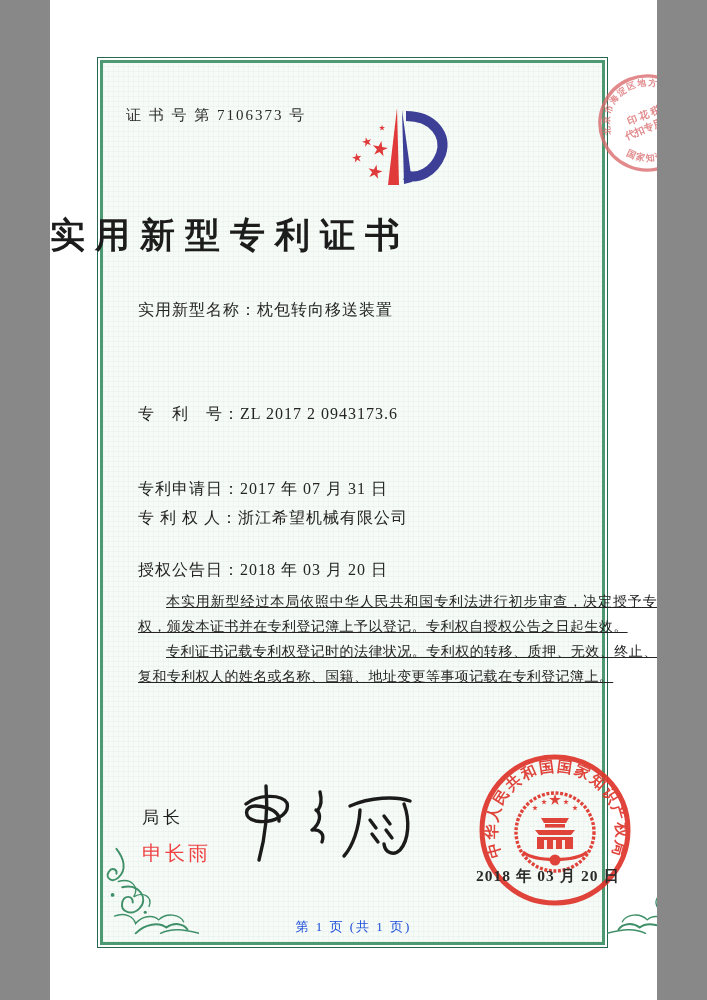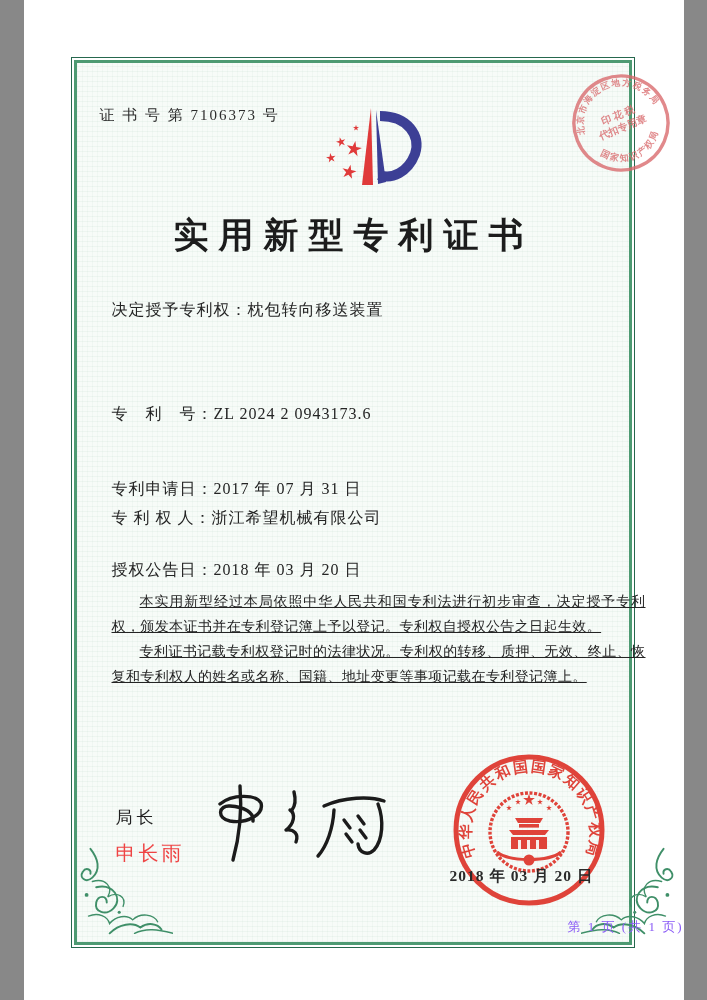--- a/index.html
+++ b/index.html
@@ -1,44 +1,44 @@
 <!DOCTYPE html>
 <html><head>
 <meta charset="utf-8">
 <style>
   html,body{margin:0;padding:0;background:#888;}
   .page{
-    position:relative;width:660px;height:1000px;background:#ffffff;
+    position:relative;width:607px;height:1000px;background:#ffffff;
     margin:0 auto;overflow:hidden;
     font-family:"Liberation Serif","DejaVu Serif",serif;color:#222;
   }
   .frame{
     position:absolute;left:50px;top:60px;right:52px;bottom:55px;
     border:3px solid #4d9a72;outline:1px solid #26684e;outline-offset:2px;
     background-color:#f7fbf8;
     background-image:
       repeating-linear-gradient(0deg, rgba(106,168,134,0.07) 0 1px, transparent 1px 5px),
       repeating-linear-gradient(90deg, rgba(106,168,134,0.05) 0 1px, transparent 1px 5px);
   }
   .abs{position:absolute;}
   .cert-no{left:76px;top:106px;font-size:15px;letter-spacing:2px;color:#2b2b2b;}
   .logo{left:272px;top:94px;width:170px;height:110px;}
-  .title{left:0;right:0;top:212px;text-align:center;font-size:35px;font-weight:bold;
+  .title{left:0;right:0;top:212px;text-align:left;font-size:35px;font-weight:bold;
          letter-spacing:10px;color:#1c1c1c;}
   .field{left:88px;font-size:16px;color:#242424;letter-spacing:1px;white-space:nowrap;}
   .f0{top:300px}.f1{top:352px}.f2{top:404px}.f3{top:479px}.f4{top:508px}.f5{top:560px}
   .body-text{left:88px;top:589px;width:534px;font-size:14px;line-height:25px;
              letter-spacing:0.4px;text-align:justify;color:#242424;}
   .body-text p{margin:0;text-indent:2em;text-decoration:underline;}
   .signer-role{left:92px;top:806px;font-size:17px;letter-spacing:4px;color:#1f1f1f;}
   .signer-name{left:92px;top:840px;font-size:20px;letter-spacing:3px;color:#ef4444;}
   .signature{left:182px;top:776px;width:205px;height:102px;}
   .seal{left:413px;top:738px;width:184px;height:184px;}
   .seal-date{left:426px;top:866px;font-size:15.5px;font-weight:600;letter-spacing:1px;color:#2a2a2a;}
-  .footer{left:0;right:0;top:918px;text-align:right;font-size:13px;letter-spacing:2px;color:#8b5cf6;}
+  .footer{left:0;right:0;top:918px;text-align:center;font-size:13px;letter-spacing:2px;color:#1d4ed8;}
   .stamp{left:540px;top:66px;width:114px;height:114px;transform:rotate(-22deg);opacity:0.9;}
   .flourish{width:96px;height:102px;top:842px;}
   .flourish.fl-left{left:53px;}
   .flourish.fl-right{left:557px;transform:scaleX(-1);}
 </style>
 </head>
 <body>
 
 <div class="page">
 
@@ -82,22 +82,22 @@
       <use href="#star" transform="translate(35,64) scale(0.5) rotate(-10)"></use>
       <use href="#star" transform="translate(53,78) scale(0.75) rotate(12)"></use>
     </g>
     <polygon fill="#e03a3a" points="75,14 66,91 77,91"></polygon>
     <polygon fill="#3c3f95" points="80,16 82,90 90,88"></polygon>
     <path fill="none" stroke="#3c3f95" stroke-width="10" d="M84,22 C112,22 125,42 119,60 C112,78 96,86 83,81"></path>
   </svg>
 
   <div class="abs title">实用新型专利证书</div>
 
-  <div class="abs field f0"><span>决定授予专利权：</span><span>枕包转向移送装置</span></div>
-  <div class="abs field f2"><span>专　利　号：</span><span>ZL 2024 2 0943173.6</span></div>
+  <div class="abs field f0"><span>实用新型名称：</span><span>枕包转向移送装置</span></div>
+  <div class="abs field f2"><span>专　利　号：</span><span>ZL 2017 2 0943173.6</span></div>
   <div class="abs field f3"><span>专利申请日：</span><span>2017 年 07 月 31 日</span></div>
   <div class="abs field f4"><span>专 利 权 人：</span><span>浙江希望机械有限公司</span></div>
   <div class="abs field f5"><span>授权公告日：</span><span>2018 年 03 月 20 日</span></div>
 
   <div class="abs body-text">
     <p>本实用新型经过本局依照中华人民共和国专利法进行初步审查，决定授予专利权，颁发本证书并在专利登记簿上予以登记。专利权自授权公告之日起生效。</p>
     <p>专利证书记载专利权登记时的法律状况。专利权的转移、质押、无效、终止、恢复和专利权人的姓名或名称、国籍、地址变更等事项记载在专利登记簿上。</p>
   </div>
 
   <div class="abs signer-role">局长</div>

